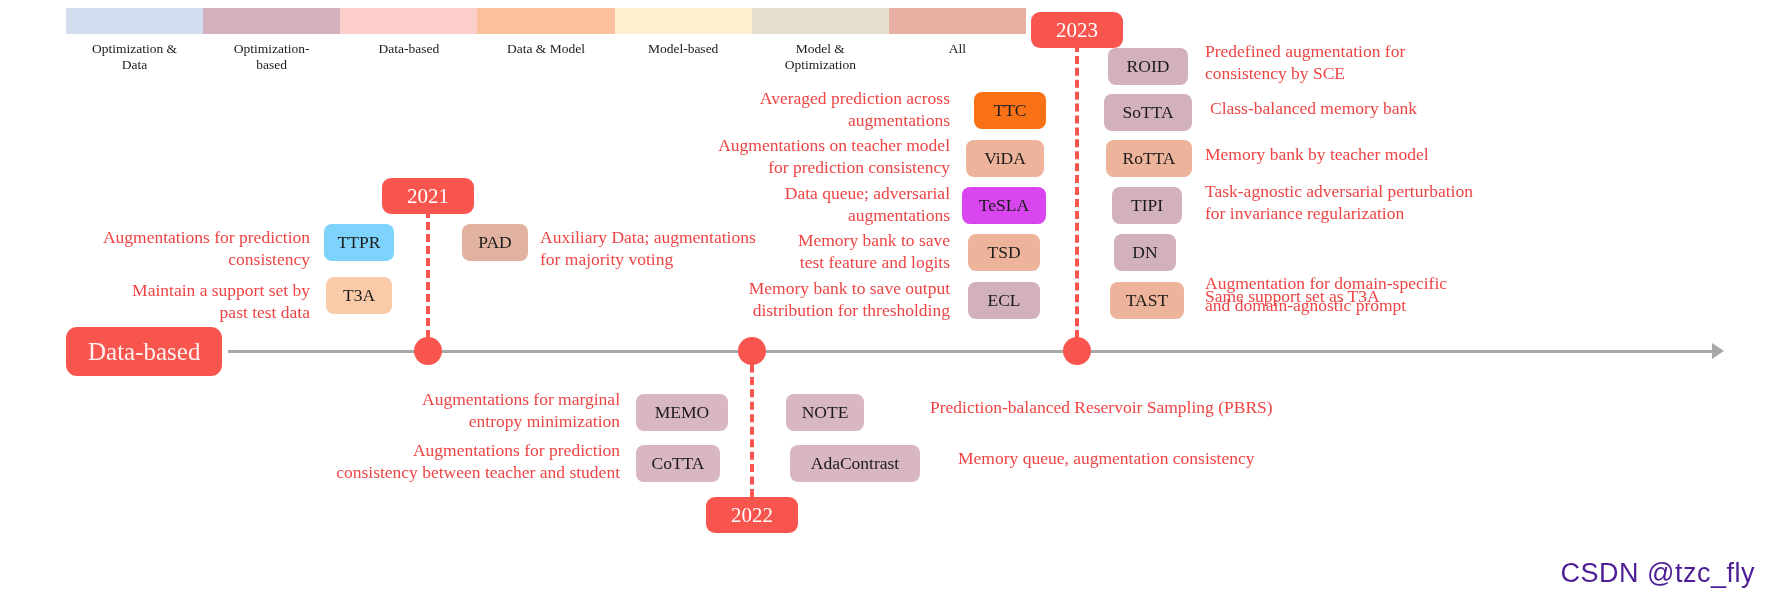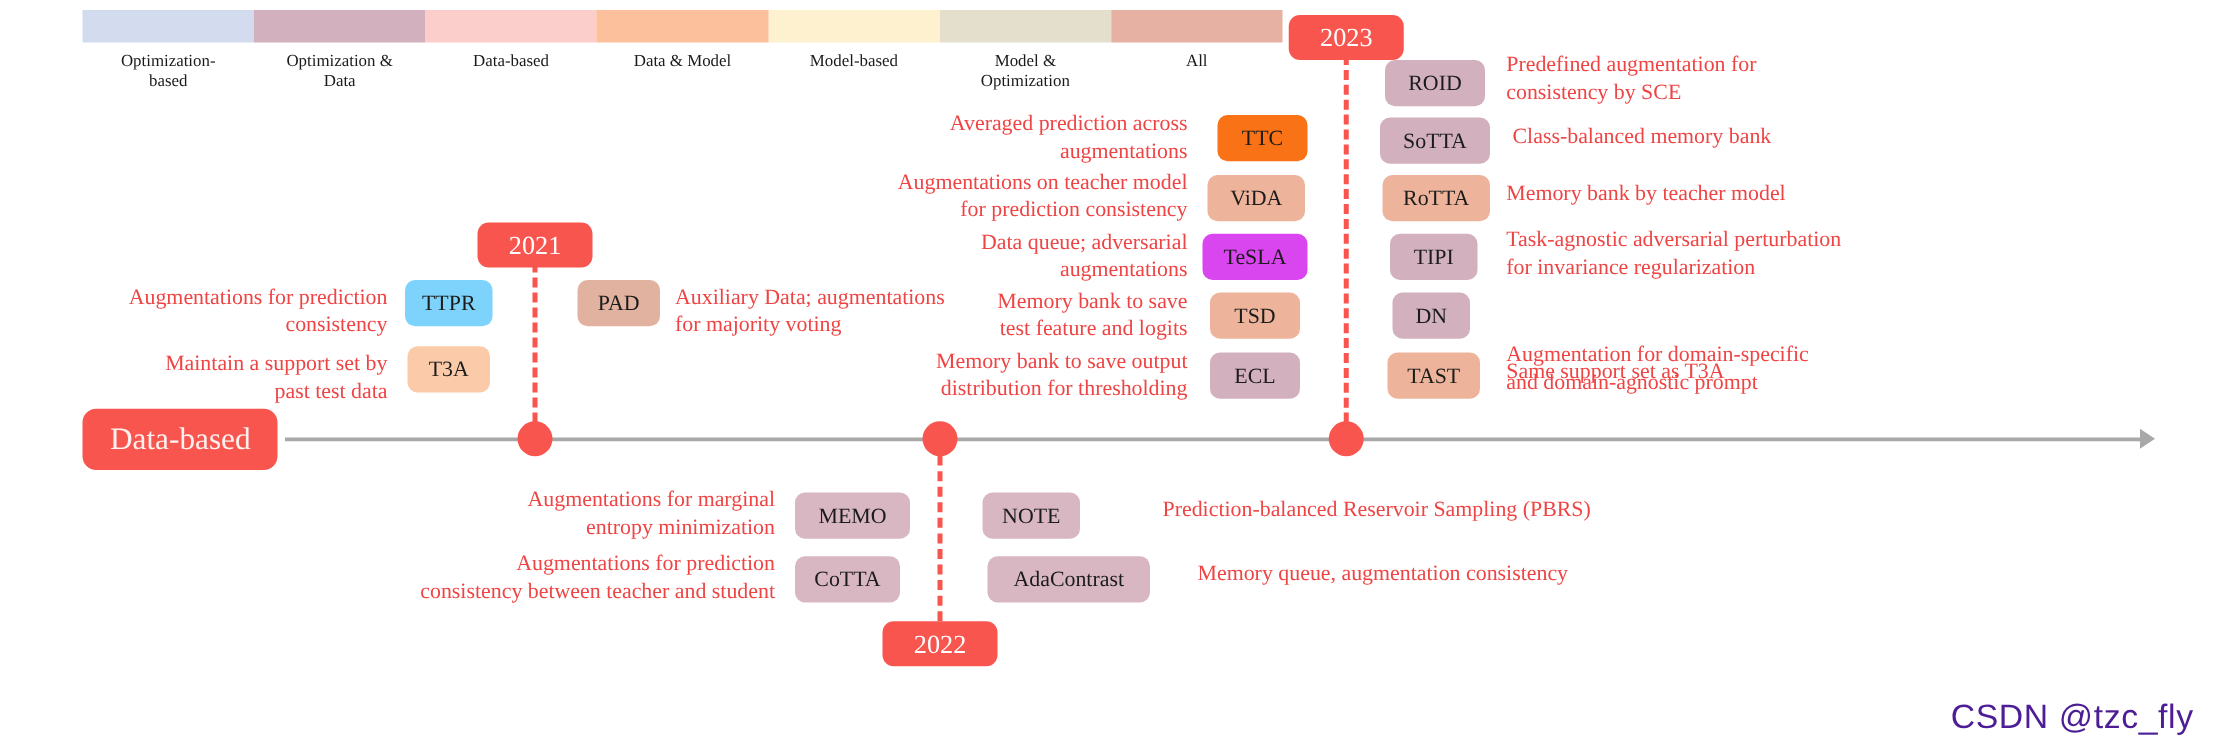--- a/index.html
+++ b/index.html
@@ -77,22 +77,22 @@
     <div class="legend-bars" id="legend-bars">
         <div class="legend-bar" style="background: rgb(211, 220, 238);"></div>
         <div class="legend-bar" style="background: rgb(210, 176, 190);"></div>
         <div class="legend-bar" style="background: rgb(251, 206, 204);"></div>
         <div class="legend-bar" style="background: rgb(252, 193, 156);"></div>
         <div class="legend-bar" style="background: rgb(253, 241, 208);"></div>
         <div class="legend-bar" style="background: rgb(228, 222, 204);"></div>
         <div class="legend-bar" style="background: rgb(230, 177, 162);"></div>
       </div>
     <div class="legend-labels" id="legend-labels">
+        <div class="legend-label">Optimization &amp;<br>Data</div>
         <div class="legend-label">Optimization-<br>based</div>
-        <div class="legend-label">Optimization &amp;<br>Data</div>
         <div class="legend-label">Data-based</div>
         <div class="legend-label">Data &amp; Model</div>
         <div class="legend-label">Model-based</div>
         <div class="legend-label">Model &amp;<br>Optimization</div>
         <div class="legend-label">All</div>
       </div>
   </div>
 
   <div class="axis-line"></div>
   <div class="axis-arrow"></div>

